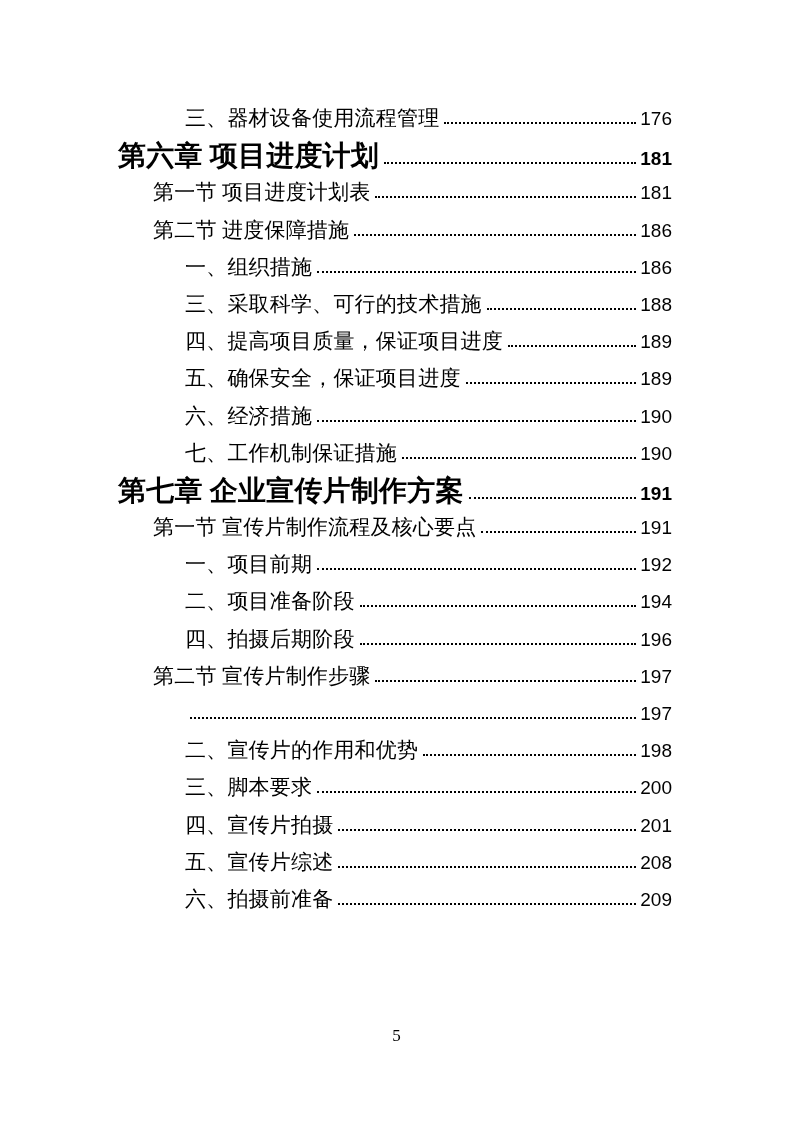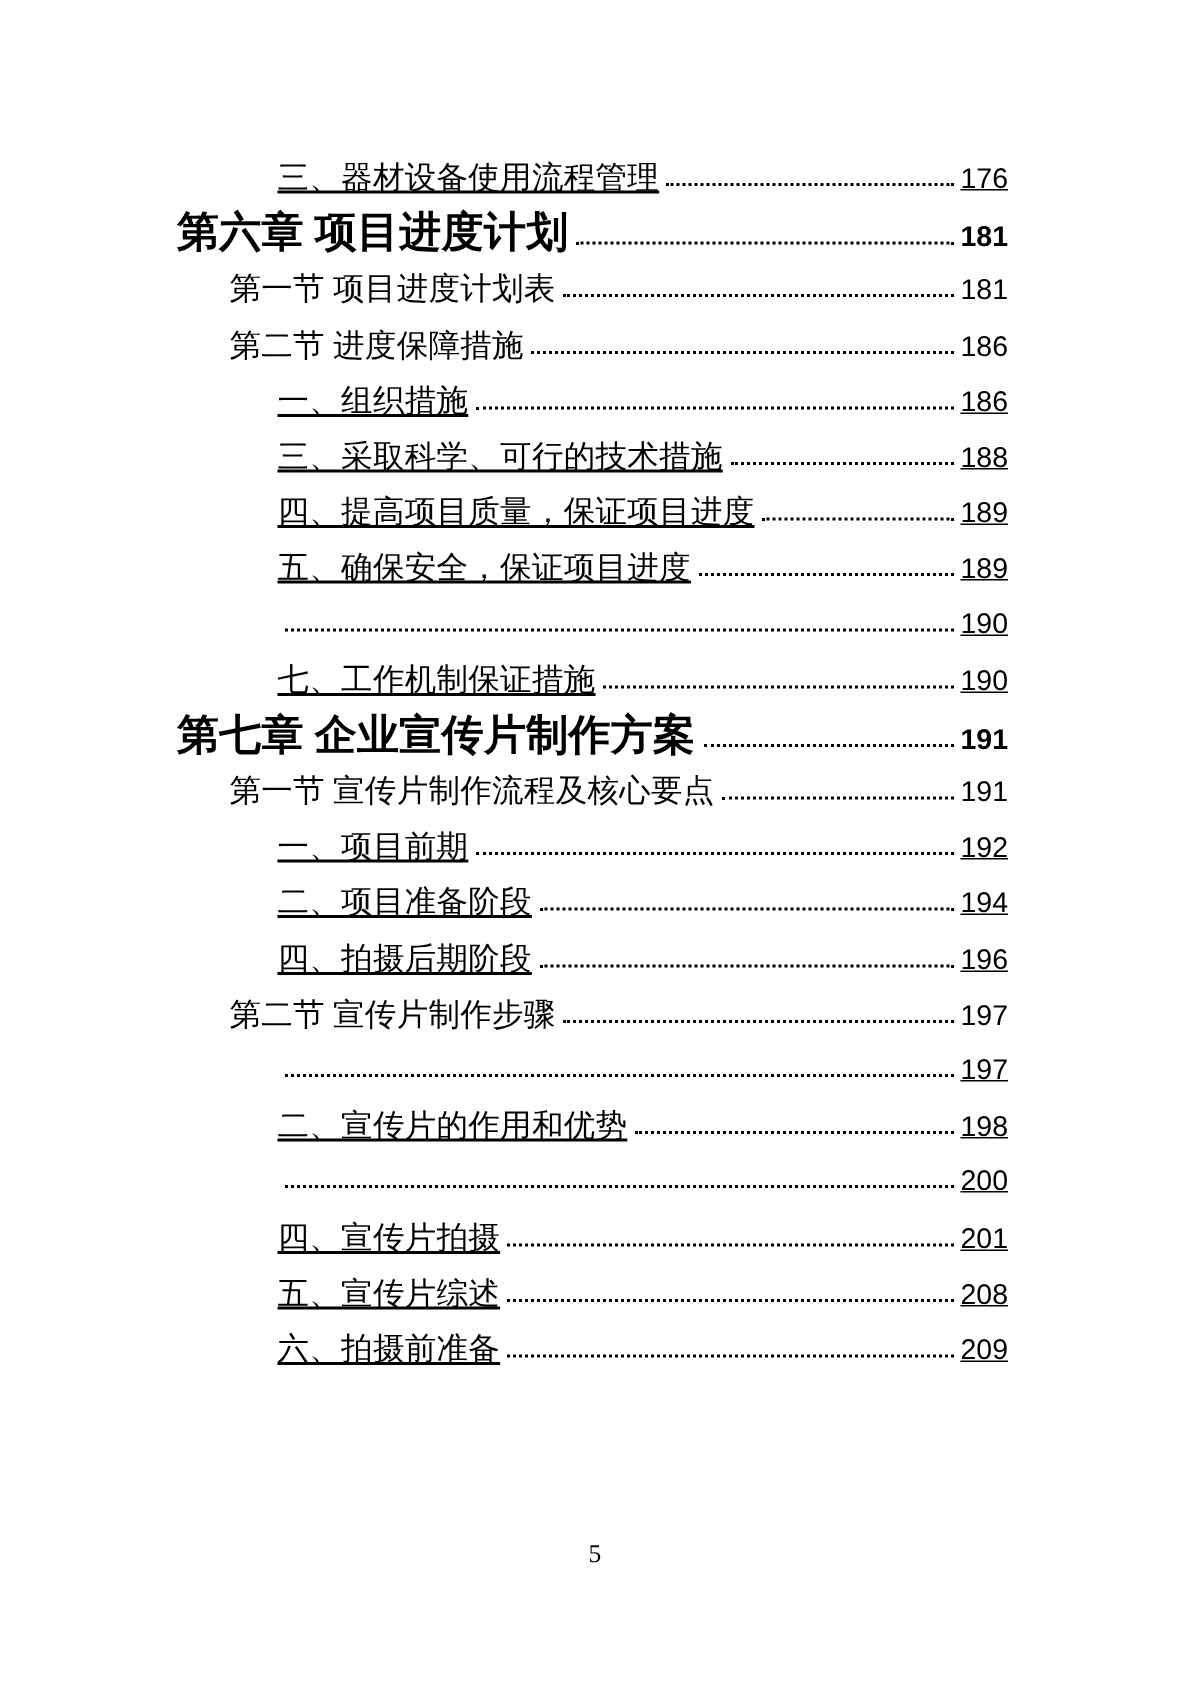--- a/index.html
+++ b/index.html
@@ -30,21 +30,21 @@
     line-height: 37.2px;
     white-space: nowrap;
   }
   .toc-row .label {
     font-size: 21px;
     letter-spacing: 0.2px;
   }
   
   .toc-row.level-0 { padding-left: 0; }
   .toc-row.level-1 { padding-left: 35px; }
-  .toc-row.level-2 { padding-left: 67px; text-decoration: underline; }
+  .toc-row.level-2 { padding-left: 67px; }
   
   .toc-row.bold .label {
     font-weight: bold;
     font-size: 28px;
   }
   .leader {
     flex: 1;
     border-bottom: 2px dotted #000000;
     margin: 0 4px 0 5px;
     transform: translateY(-1px);
@@ -111,20 +111,21 @@
         <span class="label">四、提高项目质量，保证项目进度</span>
         <span class="leader"></span>
         <span class="pagenum">189</span>
       </div>
       <div class="toc-row level-2">
         <span class="label">五、确保安全，保证项目进度</span>
         <span class="leader"></span>
         <span class="pagenum">189</span>
       </div>
       <div class="toc-row level-2">
+        <span class="label">六、经济措施</span>
         <span class="leader"></span>
         <span class="pagenum">190</span>
       </div>
       <div class="toc-row level-2">
         <span class="label">七、工作机制保证措施</span>
         <span class="leader"></span>
         <span class="pagenum">190</span>
       </div>
       <div class="toc-row level-0 bold">
         <span class="label">第七章 企业宣传片制作方案</span>
@@ -159,20 +160,21 @@
       <div class="toc-row level-2">
         <span class="leader"></span>
         <span class="pagenum">197</span>
       </div>
       <div class="toc-row level-2">
         <span class="label">二、宣传片的作用和优势</span>
         <span class="leader"></span>
         <span class="pagenum">198</span>
       </div>
       <div class="toc-row level-2">
+        <span class="label">三、脚本要求</span>
         <span class="leader"></span>
         <span class="pagenum">200</span>
       </div>
       <div class="toc-row level-2">
         <span class="label">四、宣传片拍摄</span>
         <span class="leader"></span>
         <span class="pagenum">201</span>
       </div>
       <div class="toc-row level-2">
         <span class="label">五、宣传片综述</span>

